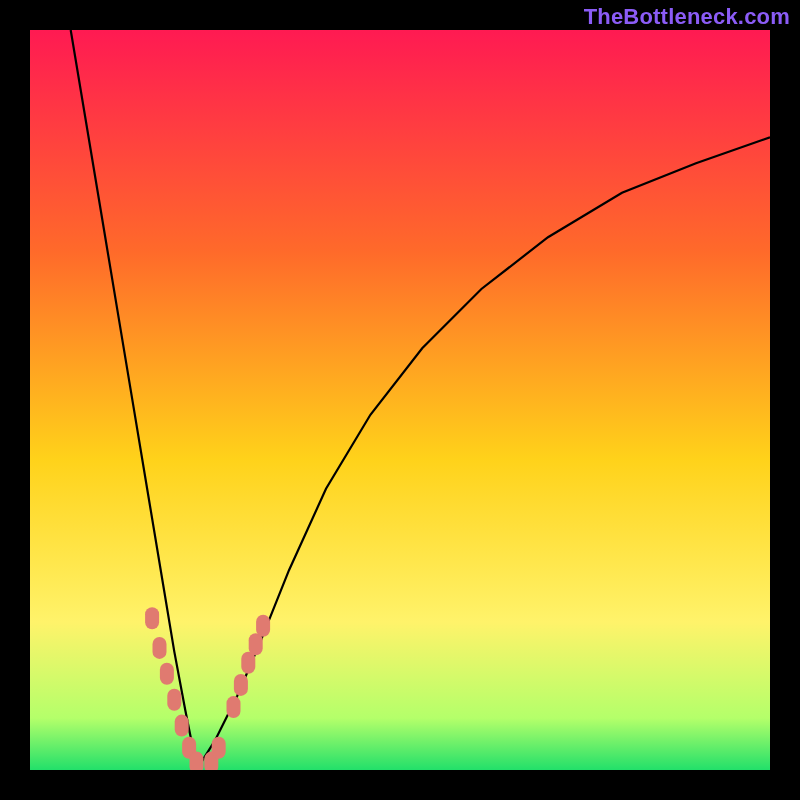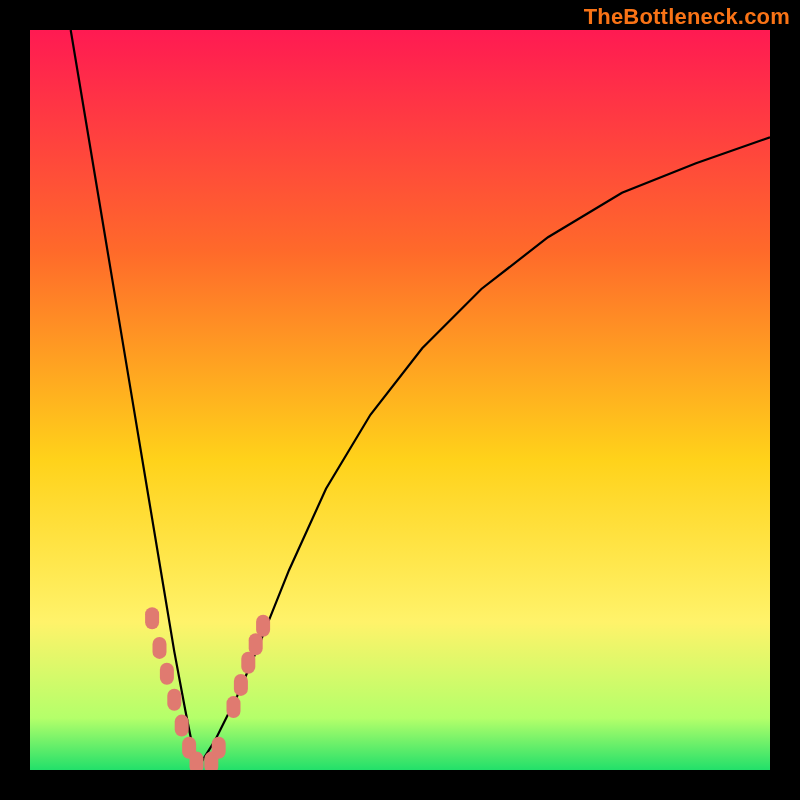--- a/index.html
+++ b/index.html
@@ -40,21 +40,21 @@
     width: 100%;
     height: 100%;
   }
   .watermark {
     position: absolute;
     top: 4px;
     right: 10px;
     font-family: Arial, Helvetica, sans-serif;
     font-size: 22px;
     font-weight: 600;
-    color: #f97316;
+    color: #8b5cf6;
     letter-spacing: 0.2px;
   }
 </style>
 </head>
 <body>
 
 <div class="frame">
   <div class="watermark">TheBottleneck.com</div>
 
   <div class="plot-area">

